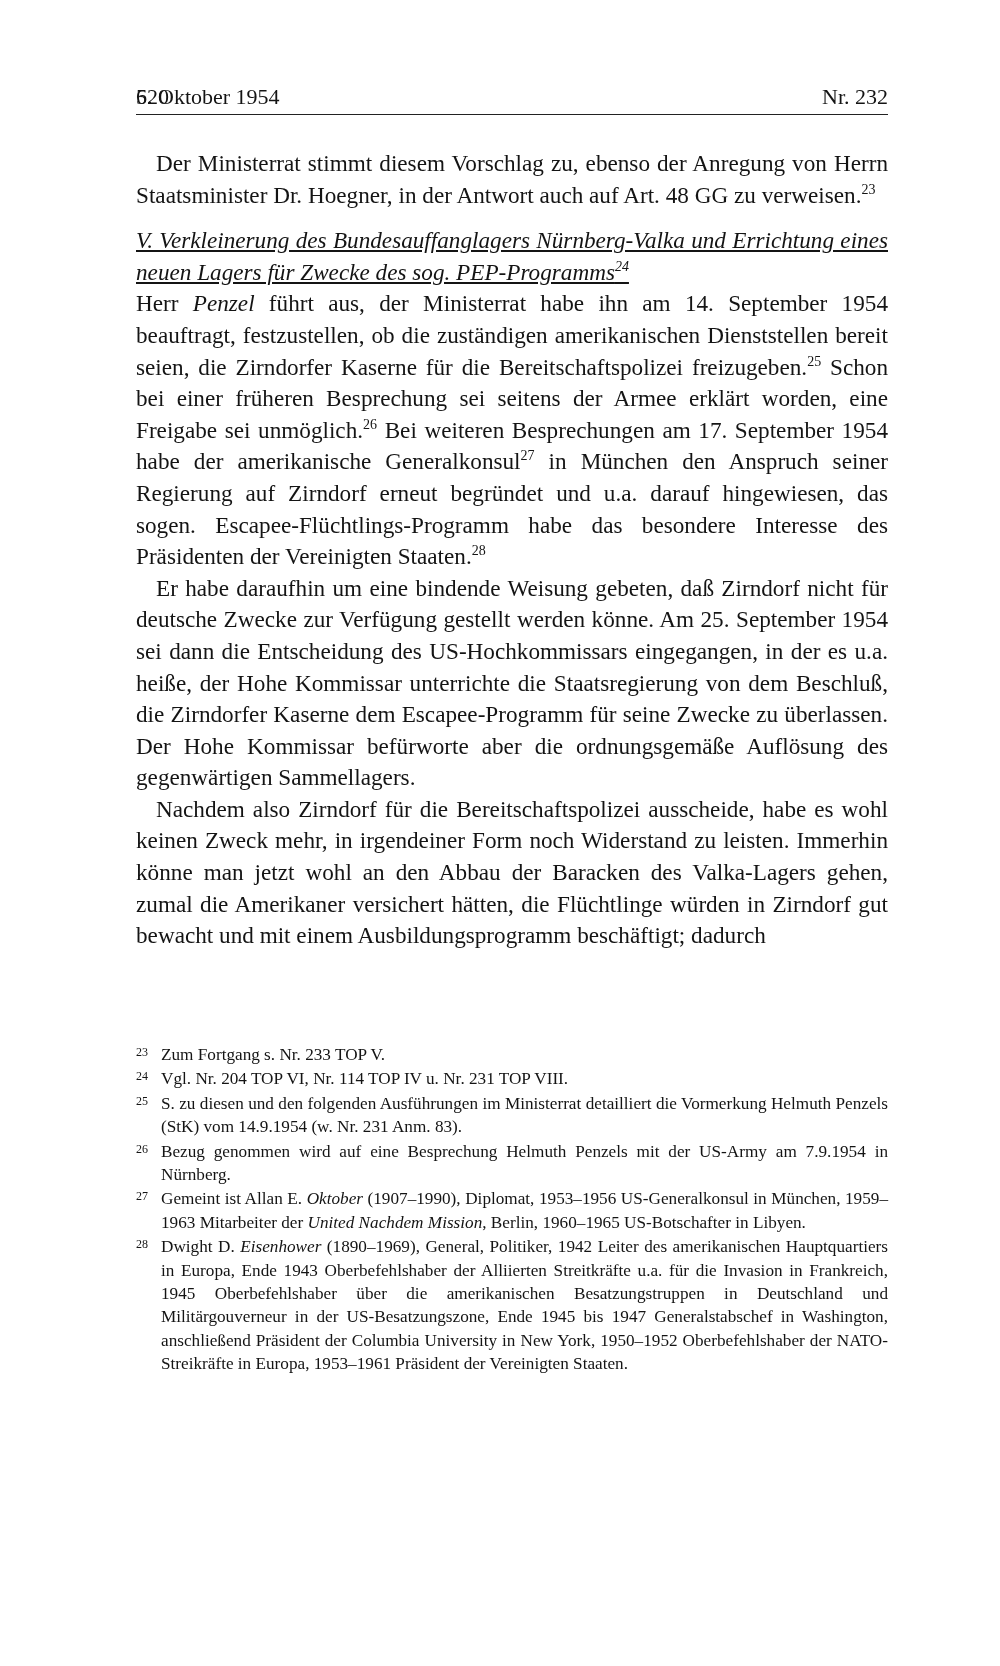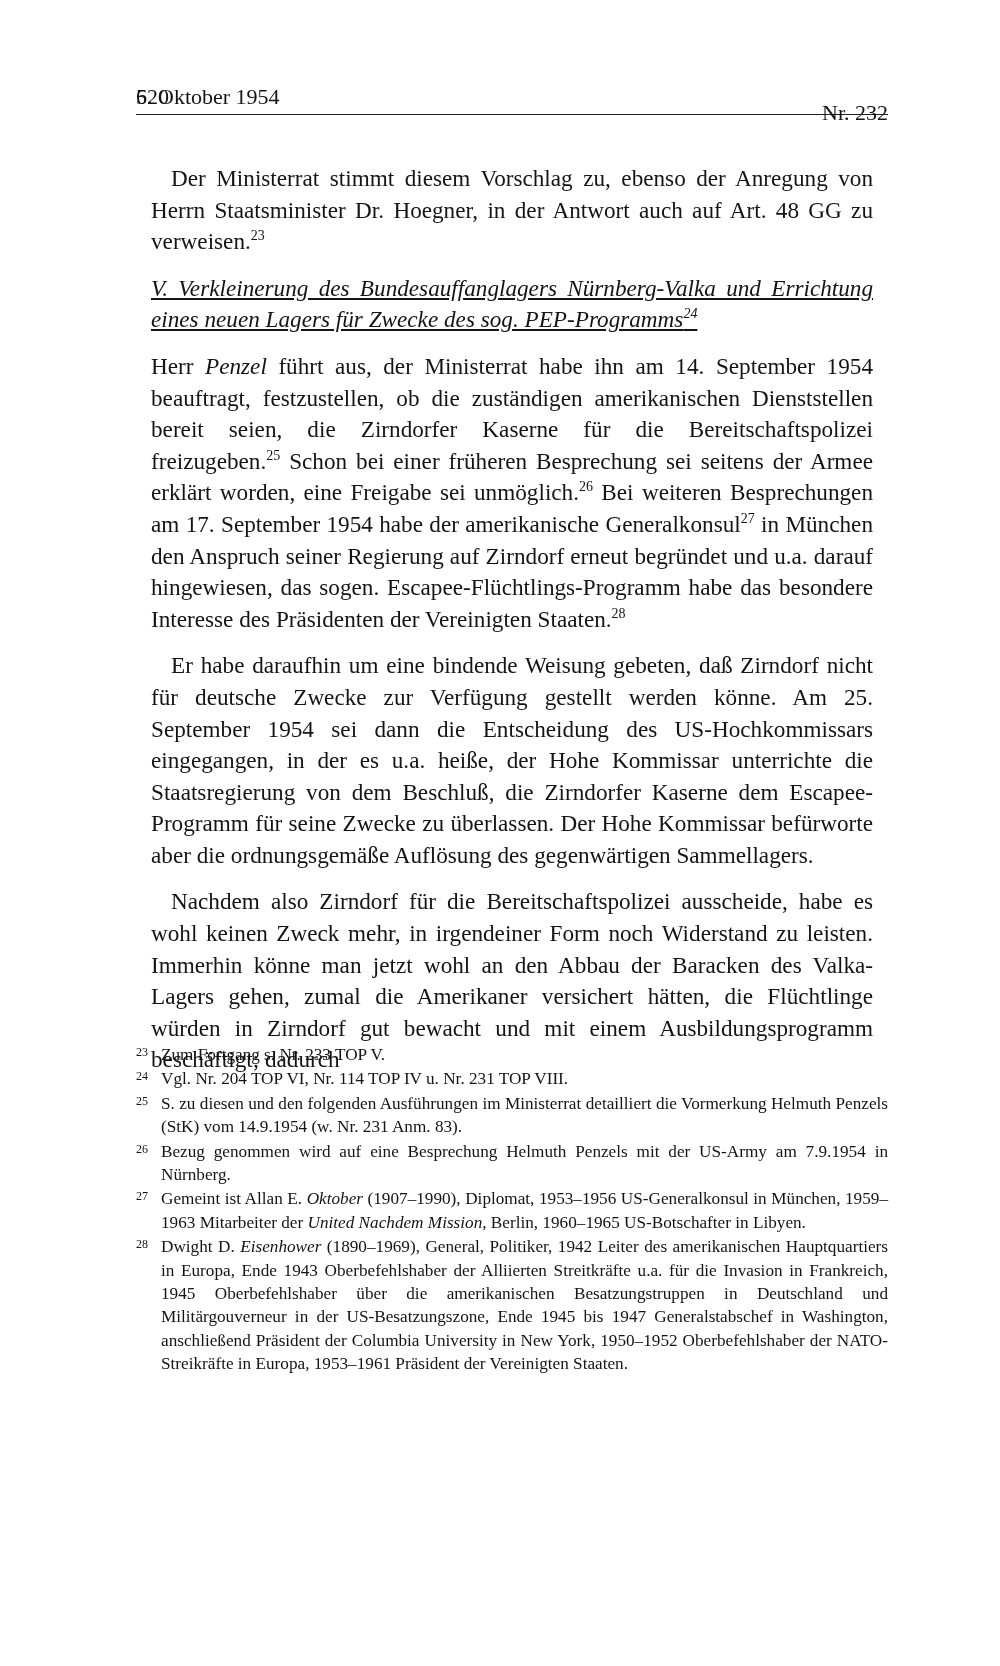--- a/index.html
+++ b/index.html
@@ -3,23 +3,23 @@
 <meta charset="utf-8">
 <style>
   html, body { margin: 0; padding: 0; background: #ffffff; }
   body { width: 1000px; height: 1666px; position: relative; overflow: hidden;
          font-family: "Liberation Serif", "DejaVu Serif", serif; color: #141414; }
   .page { position: absolute; left: 136px; top: 0; width: 752px; }
   .header { position: absolute; top: 84px; left: 0; width: 752px; height: 30px;
             border-bottom: 1.5px solid #222; font-size: 22px; }
   .header .num { position: absolute; left: 0; top: 0; }
   .header .date { position: absolute; left: 0; width: 752px; text-align: left; top: 0; }
-  .header .nr { position: absolute; right: 0; top: 16px; margin-left: 43px; }
+  .header .nr { position: absolute; right: 0; top: 0; margin-left: 43px; }
   .body { position: absolute; top: 148px; left: 0; width: 752px; font-size: 23.2px; line-height: 31.6px; }
-  .body p { margin: 15px; text-align: justify; }
+  .body p { margin: 0; text-align: justify; }
   .body p.indent { text-indent: 20px; }
   .body .heading { font-style: italic; margin-top: 14px; text-decoration: underline; }
   sup { font-size: 14px; line-height: 0; vertical-align: 9px; }
   .footnotes { position: absolute; top: 1043px; left: 0; width: 752px; font-size: 17.2px; line-height: 23.4px; }
   .fn { position: relative; padding-left: 25px; text-align: justify; margin-bottom: 1px; }
   .fn .fnnum { position: absolute; left: 0; top: 0; font-size: 12px; line-height: 18px; }
   i { font-style: italic; }
 </style>
 </head>
 <body>

